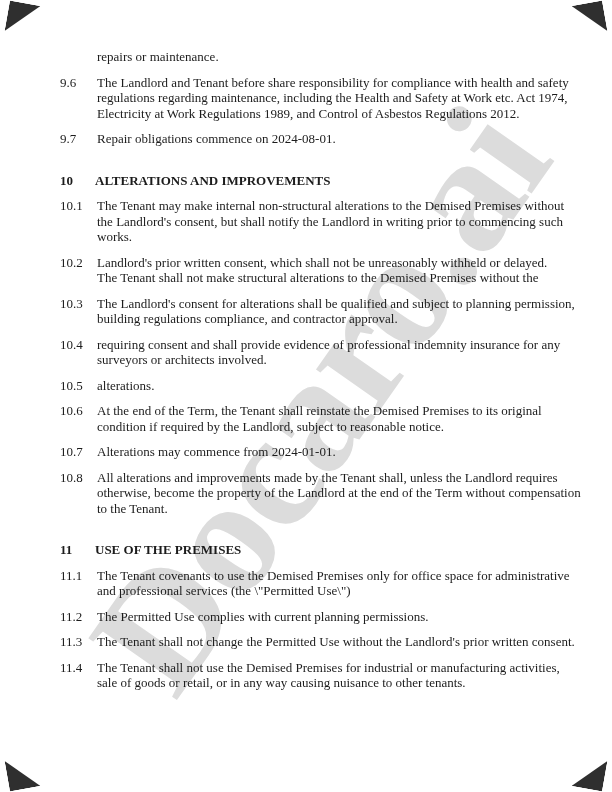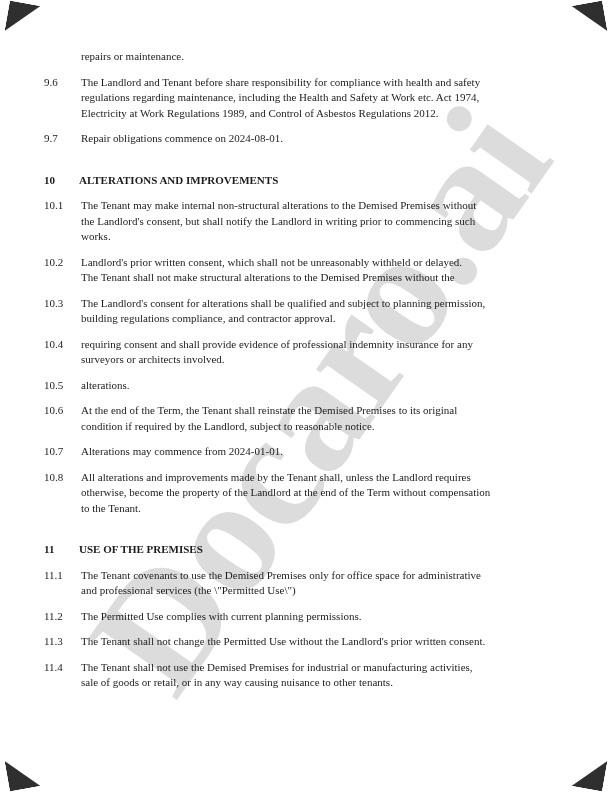--- a/index.html
+++ b/index.html
@@ -19,23 +19,23 @@
   }
   .watermark span{
     font-size:165px;
     font-weight:bold;
     white-space:nowrap;
     transform:translate(14px,4px) rotate(-55deg);
     letter-spacing:-2px;
   }
   
   .flow{
-    position:absolute;left:44px;top:49px;width:480px;
+    position:absolute;left:60px;top:49px;width:480px;
     z-index:1;
-    font-size:11px;line-height:15.5px;
+    font-size:13px;line-height:15.5px;
   }
   .block{
     display:grid;
     grid-template-columns:24px 1fr;
     column-gap:13px;
     margin-bottom:10px;
   }
   .block .num{text-align:left;}
   .block.heading{font-weight:bold;margin-top:26px;gap:11px;}
   .line{white-space:nowrap;}

